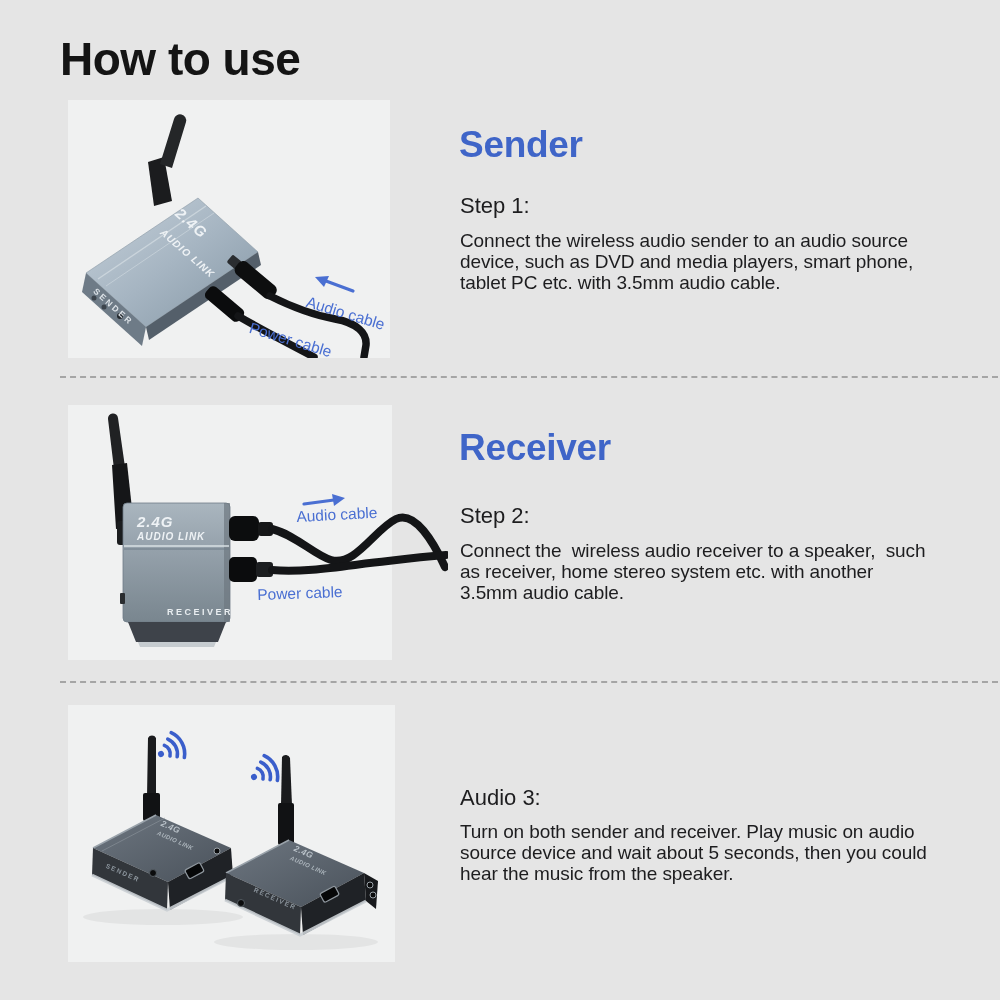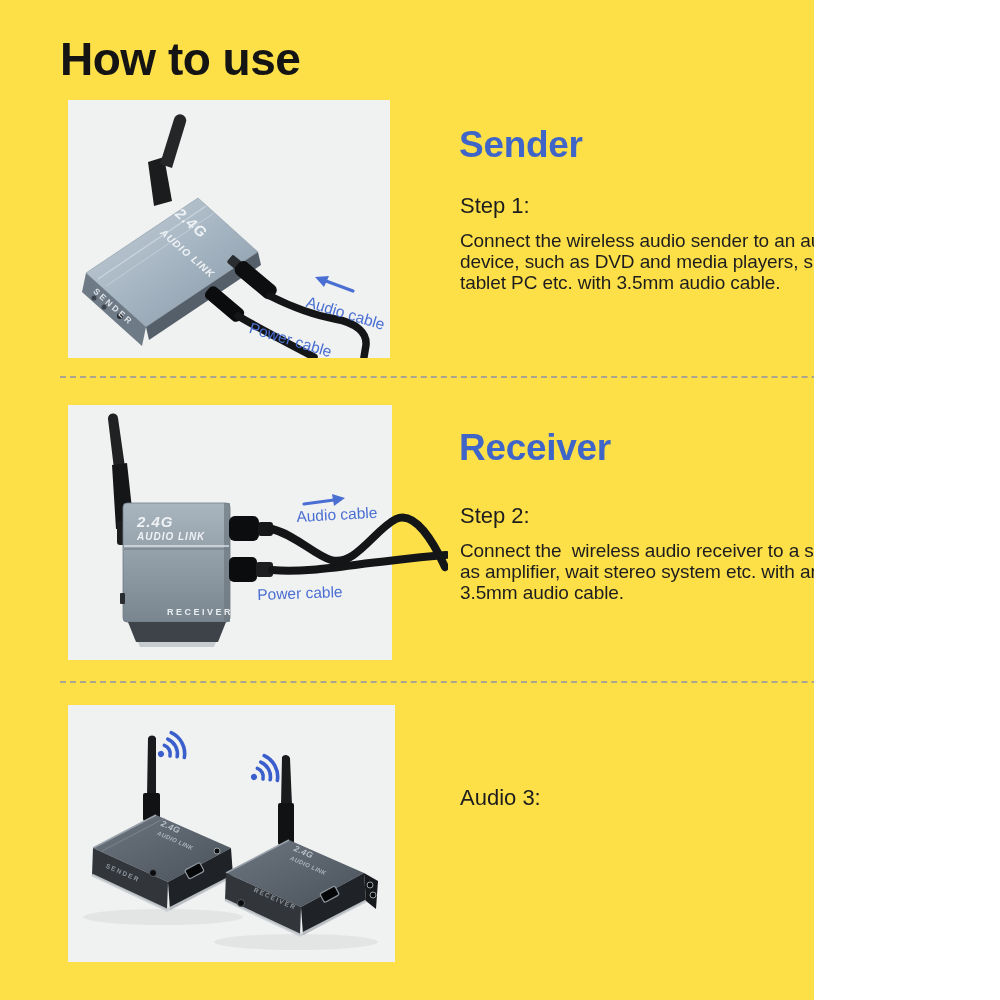--- a/index.html
+++ b/index.html
@@ -3,21 +3,21 @@
 <meta charset="utf-8">
 <style>
   :root{
     --accent_blue:#3f65c8;
     --annotation_blue:#4a6fd2;
     --wifi_blue:#3a5ecb;
     --text_dark:#1d1d1f;
   }
   html,body{margin:0;padding:0;background:#ffffff;}
   .page{
-    position:relative;width:814px;height:1000px;background:#fde047;overflow:hidden;
+    position:relative;width:1000px;height:1000px;background:#e5e5e5;overflow:hidden;
     font-family:"Liberation Sans","DejaVu Sans",sans-serif;color:var(--text_dark);
   }
   .abs{position:absolute;}
   .page-title{
     left:60px;top:32px;font-size:46px;font-weight:800;letter-spacing:-0.5px;color:#141414;
   }
   .section-heading{
     left:459px;font-size:37px;font-weight:700;color:var(--accent_blue);letter-spacing:-0.3px;
   }
   .step-label{left:460px;font-size:22px;color:var(--text_dark);}
@@ -158,21 +158,21 @@
         <polygon class="blue-arrow-head" points="277,93 264,89 266,101"></polygon>
       </g>
       <text class="cable-label" transform="translate(228,104) rotate(-3)" x="0" y="13">Audio cable</text>
       <text class="cable-label" transform="translate(189,182) rotate(-2)" x="0" y="13">Power cable</text>
     </svg>
   </div>
 
   <div class="abs section-heading" style="top:427px;">Receiver</div>
   <div class="abs step-label" style="top:503px;">Step 2:</div>
   <div class="abs body-text" style="top:540px;">Connect the  wireless audio receiver to a speaker,  such
-as amplifier, wait stereo system etc. with another
+as receiver, home stereo system etc. with another
 3.5mm audio cable.</div>
 
   <div class="abs divider" style="top:681px;"></div>
 
   <div class="abs" style="left:68px;top:705px;width:327px;height:257px;">
     <svg viewBox="0 0 327 257" width="327" height="257">
       <defs>
         <linearGradient id="mtop3" x1="0" y1="0" x2="1" y2="1">
           <stop offset="0" stop-color="#6d7680"></stop>
             <stop offset="1" stop-color="#4a525b"></stop>
@@ -233,14 +233,17 @@
         <circle cx="302" cy="180" r="3" fill="#0a0b0c" stroke="#9aa1a7" stroke-width="1"></circle>
         <circle cx="305" cy="190" r="3" fill="#0a0b0c" stroke="#9aa1a7" stroke-width="1"></circle>
         <text class="brand-big-sm" transform="translate(228,139) rotate(24)" x="0" y="7">2.4G</text>
         <text class="brand-small-sm" transform="translate(224,149) rotate(24)" x="0" y="6">AUDIO LINK</text>
         <text class="device-name-sm" transform="translate(188,180) rotate(24)" x="0" y="7">RECEIVER</text>
       </g>
     </svg>
   </div>
 
   <div class="abs step-label" style="top:785px;">Audio 3:</div>
+  <div class="abs body-text" style="top:821px;">Turn on both sender and receiver. Play music on audio
+source device and wait about 5 seconds, then you could
+hear the music from the speaker.</div>
 
 </div>
 
 </body></html>

